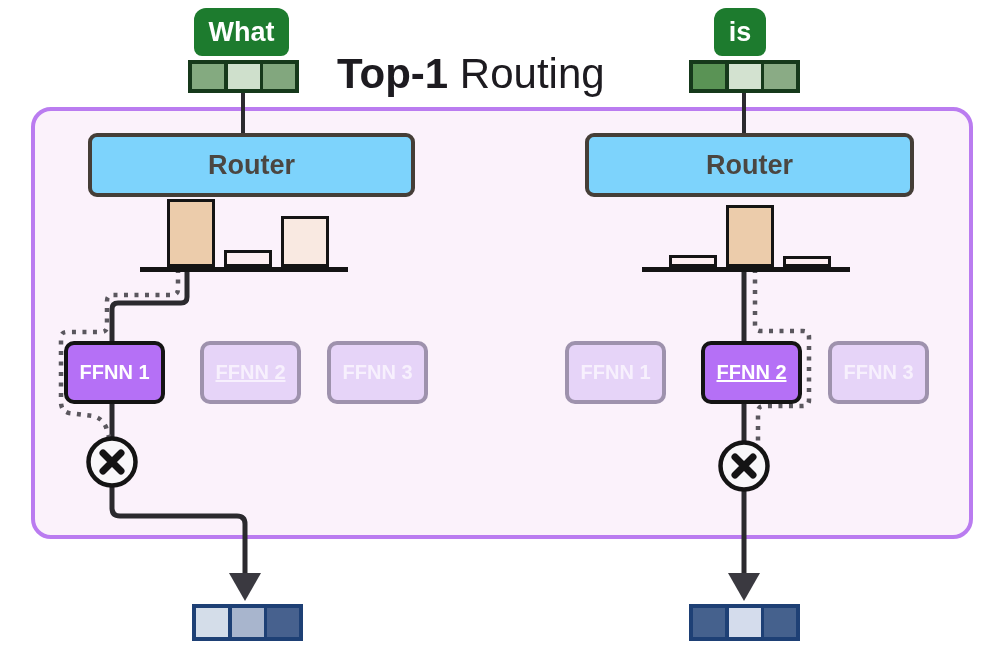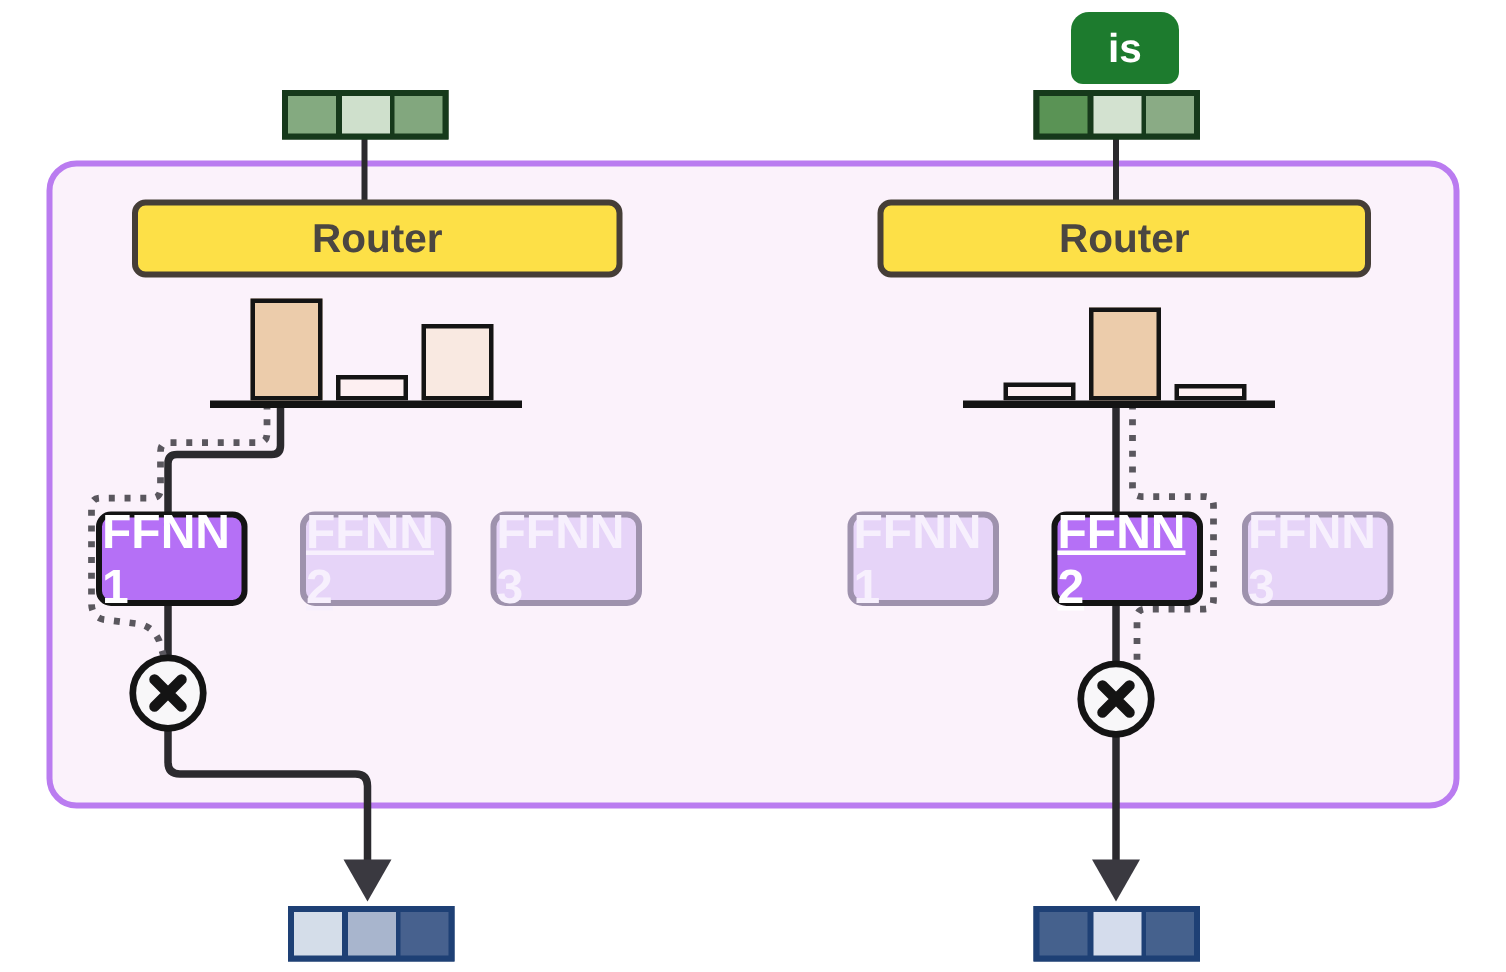--- a/index.html
+++ b/index.html
@@ -11,56 +11,56 @@
   .panel { position:absolute; left:31px; top:107px; width:942px; height:432px;
            background:#fbf2fb; border:4px solid #ba7cf0; border-radius:20px; }
 
   
   svg.lines { position:absolute; left:0; top:0; width:1004px; height:648px; pointer-events:none; }
 
   
   .token { position:absolute; background:#1d7b2e; color:#ffffff; font-weight:bold; font-size:27px;
            display:flex; align-items:center; justify-content:center; border-radius:12px 12px 8px 8px; }
   .token.what { left:194px; top:8px; width:95px; height:48px; }
-  .token.is   { left:714px; top:8px; width:72px; height:48px; }
+  .token.is   { left:714px; top:8px; width:52px; height:48px; }
 
   
   .strip { position:absolute; display:flex; border:4px solid #16391b; background:#16391b; }
   .strip .cell { flex:1; }
   .strip .cell + .cell { margin-left:3.5px; }
   .strip.green-left  { left:188px; top:60px; width:111px; height:33px; }
   .strip.green-right { left:689px; top:60px; width:111px; height:33px; }
   .strip.out { border:4px solid #1e4075; background:#1e4075; }
   .strip.out-left  { left:192px; top:604px; width:111px; height:37px; }
   .strip.out-right { left:689px; top:604px; width:111px; height:37px; }
 
   
   .title { position:absolute; left:337px; top:51px; font-size:42px; color:#1d1b20; white-space:nowrap; line-height:1.1; }
   .title .b { font-weight:bold; }
 
   
-  .router { position:absolute; top:133px; height:52px; background:#fde047; border:4px solid #453e37;
+  .router { position:absolute; top:133px; height:64px; background:#7dd3fc; border:4px solid #453e37;
             border-radius:9px; display:flex; align-items:center; justify-content:center;
             font-size:27px; font-weight:bold; color:#4b4641; }
   .router.left  { left:88px;  width:327px; }
   .router.right { left:585px; width:329px; }
 
   
   .chart { position:absolute; top:199px; width:208px; height:73px; }
   .chart.left  { left:140px; }
   .chart.right { left:642px; }
   .chart .baseline { position:absolute; left:0; top:68px; width:208px; height:5px; background:#141414; }
   .chart .bar { position:absolute; width:48px; border:3px solid #141414; }
 
   
   .experts { position:absolute; top:341px; width:374px; height:63px; }
   .experts.left  { left:64px; }
   .experts.right { left:565px; }
   .expert { position:absolute; top:0; width:101px; height:63px; border-radius:10px;
-            display:flex; align-items:center; justify-content:center; font-size:32px; font-weight:bold; }
+            display:flex; align-items:center; justify-content:center; font-size:20px; font-weight:bold; }
   .expert.faded { background:#e6d4f8; border:4px solid #9e92ad; color:#f7f0fd; }
   .expert.selected { background:#b570f6; border:4px solid #141414; color:#ffffff; }
   .pos0 { left:0; } .pos1 { left:136px;text-decoration:underline; } .pos2 { left:263px; }
 </style>
 </head>
 <body>
 
 <div id="canvas">
 
   <div class="panel"></div>
@@ -86,21 +86,25 @@
     <g>
       <circle cx="112" cy="462" r="23.5" fill="#f8f7f9" stroke="#141414" stroke-width="4.5"></circle>
       <path d="M103,453 L121,471 M121,453 L103,471" stroke="#141414" stroke-width="7" stroke-linecap="round"></path>
     </g>
     <g>
       <circle cx="744" cy="466" r="23.5" fill="#f8f7f9" stroke="#141414" stroke-width="4.5"></circle>
       <path d="M735,457 L753,475 M753,457 L735,475" stroke="#141414" stroke-width="7" stroke-linecap="round"></path>
     </g>
   </svg>
 
+  <div class="title">
+    <span class="b">Top-1</span><span> Routing</span>
+  </div>
 
+  <div class="token what">What</div>
   <div class="token is">is</div>
 
   <div class="strip green-left">
       <div class="cell" style="background: rgb(132, 170, 128);"></div>
       <div class="cell" style="background: rgb(207, 224, 204);"></div>
       <div class="cell" style="background: rgb(130, 167, 126);"></div>
     </div>
   <div class="strip green-right">
       <div class="cell" style="background: rgb(90, 147, 85);"></div>
       <div class="cell" style="background: rgb(211, 226, 208);"></div>

